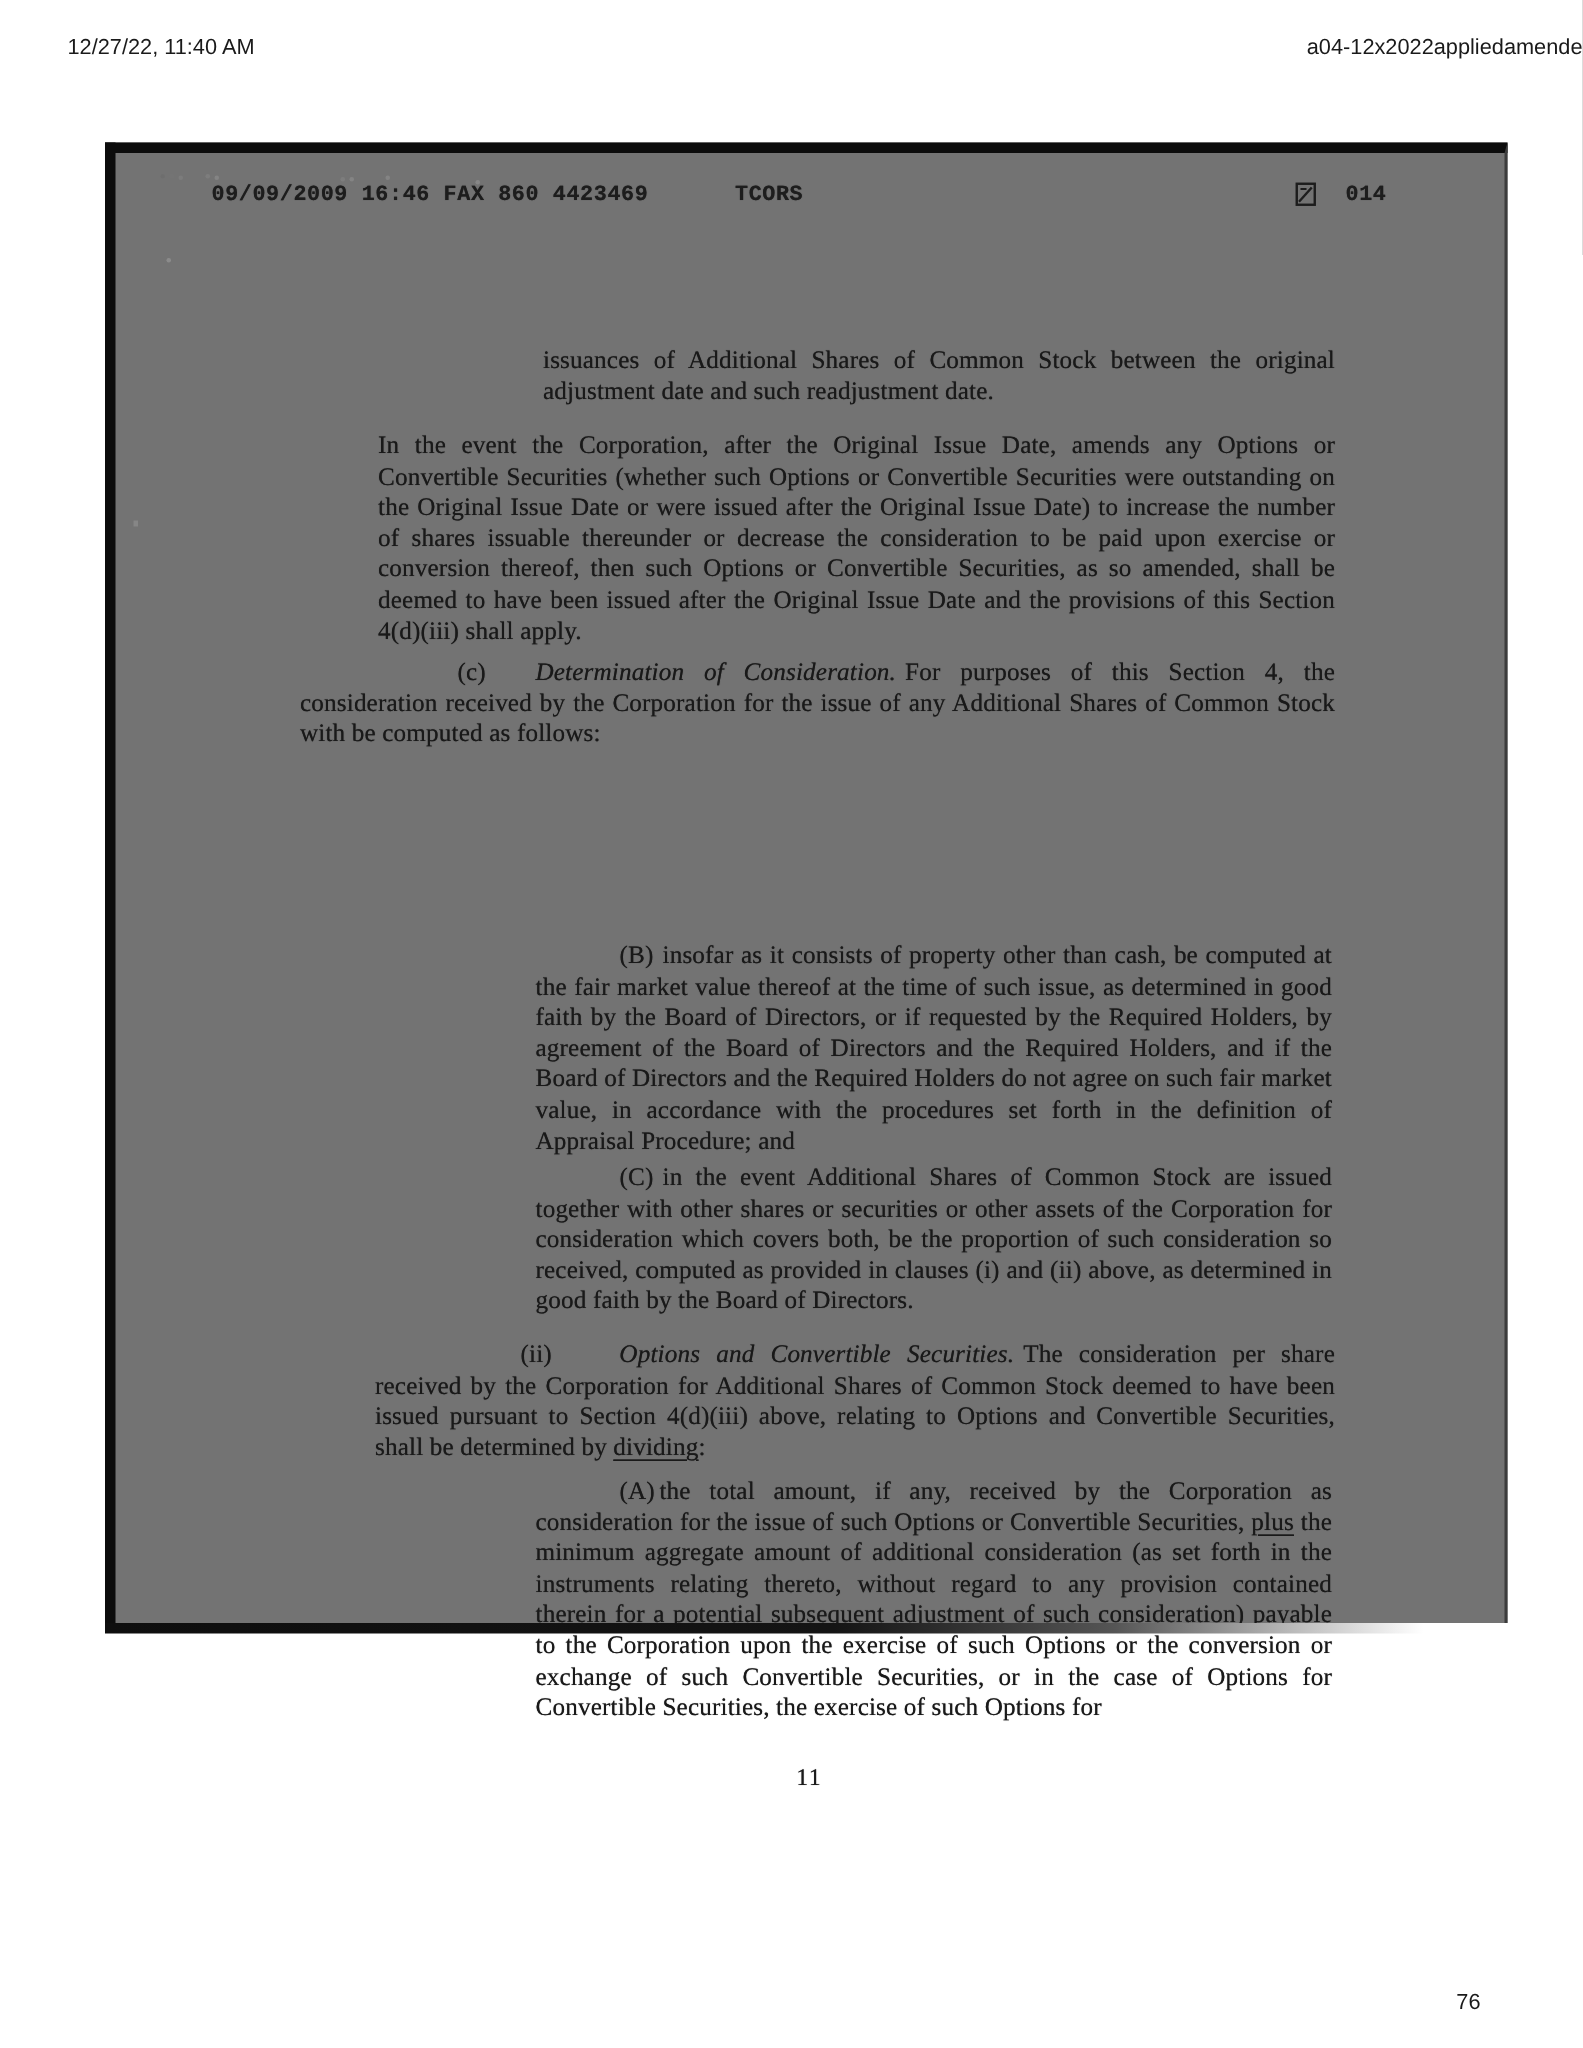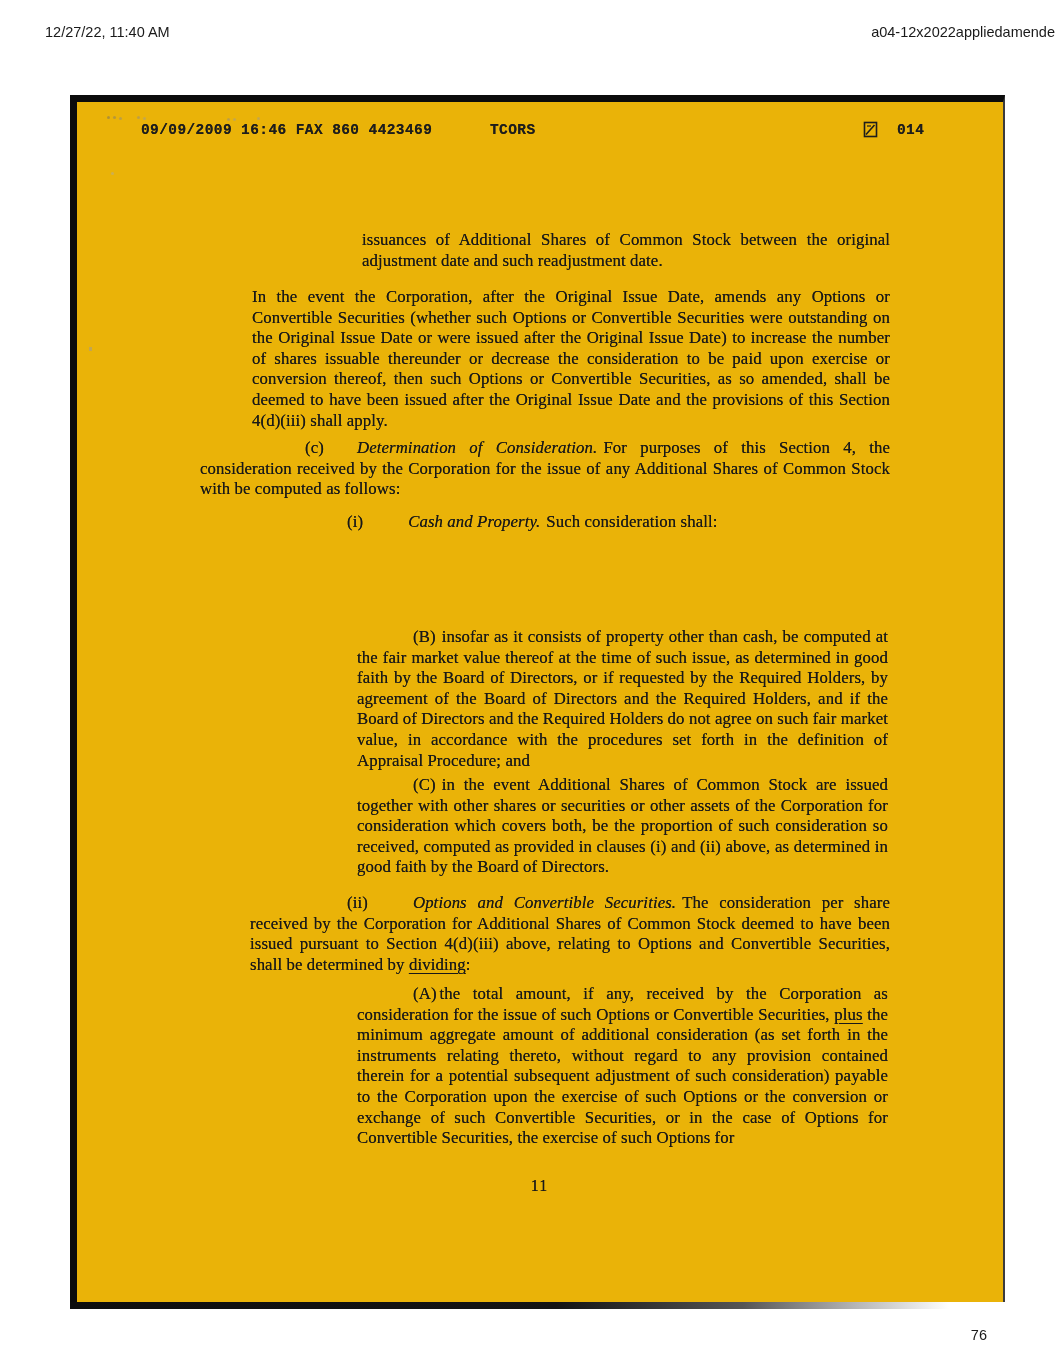--- a/index.html
+++ b/index.html
@@ -14,22 +14,22 @@
     font-size:14.5px; color:#1a1a1a; }
   .print-header .dt { position:absolute; left:45px; top:0; }
   .print-header .ttl { position:absolute; left:0; top:0; width:100%; text-align:right; }
   .print-footer { position:absolute; left:0; top:1318px; width:1055px; height:30px;
     font-size:14px; color:#1a1a1a; }
   .print-footer .url { position:absolute; left:45px; top:4px;margin-top:44px; }
   .print-footer .pg  { position:absolute; right:68px; top:9px; font-size:14.5px; }
 
   
   .scan {
-    position:absolute; left:70px; top:95px; width:935px; height:1207px;
-    background:#eab308;
+    position:absolute; left:70px; top:95px; width:935px; height:987px;
+    background:#737373;
     border-left:7px solid #0c0c0c;
     border-top:7px solid #0c0c0c;
     border-right:2px solid #3c3c3c;
   }
   .scan-bottom {
     position:absolute; left:-7px; bottom:-7px; width:935px; height:7px;
     background:linear-gradient(to right,#0e0e0e 0%,#141414 52%,#555 72%,#b5b5b5 84%,rgba(255,255,255,0) 94%);
   }
   .scan-inner { position:relative; width:925px; height:1193px;
     font-family:"Liberation Serif", serif; color:#1b1b1b; }
@@ -110,21 +110,20 @@
         <span>014</span>
       </span>
     </div>
 
     <p class="para p-intro">issuances of Additional Shares of Common Stock between the original adjustment date and such readjustment date.</p>
 
     <p class="para p-amend">In the event the Corporation, after the Original Issue Date, amends any Options or Convertible Securities (whether such Options or Convertible Securities were outstanding on the Original Issue Date or were issued after the Original Issue Date) to increase the number of shares issuable thereunder or decrease the consideration to be paid upon exercise or conversion thereof, then such Options or Convertible Securities, as so amended, shall be deemed to have been issued after the Original Issue Date and the provisions of this Section 4(d)(iii) shall apply.</p>
 
     <p class="para p-secc"><span>(c)</span><span class="sp sp-c"></span><span class="hd">Determination of Consideration.</span><span>For purposes of this Section 4, the consideration received by the Corporation for the issue of any Additional Shares of Common Stock with be computed as follows:</span></p>
 
-    <p class="para p-ci"><span>(i)</span><span class="sp sp-i"></span><span class="hd">Cash and Property.</span><span>Such consideration shall:</span></p>
 
 
     <p class="para p-ciB"><span class="lbl-b">(B)</span><span>insofar as it consists of property other than cash, be computed at the fair market value thereof at the time of such issue, as determined in good faith by the Board of Directors, or if requested by the Required Holders, by agreement of the Board of Directors and the Required Holders, and if the Board of Directors and the Required Holders do not agree on such fair market value, in accordance with the procedures set forth in the definition of Appraisal Procedure; and</span></p>
 
     <p class="para p-ciC"><span class="lbl-c2">(C)</span><span>in the event Additional Shares of Common Stock are issued together with other shares or securities or other assets of the Corporation for consideration which covers both, be the proportion of such consideration so received, computed as provided in clauses (i) and (ii) above, as determined in good faith by the Board of Directors.</span></p>
 
     <p class="para p-cii"><span>(ii)</span><span class="sp sp-ii"></span><span class="hd">Options and Convertible Securities.</span><span>The consideration per share received by the Corporation for Additional Shares of Common Stock deemed to have been issued pursuant to Section 4(d)(iii) above, relating to Options and Convertible Securities, shall be determined by </span><u>dividing</u><span>:</span></p>
 
     <p class="para p-ciiA"><span class="lbl-a2">(A)</span><span>the total amount, if any, received by the Corporation as consideration for the issue of such Options or Convertible Securities, </span><u>plus</u><span> the minimum aggregate amount of additional consideration (as set forth in the instruments relating thereto, without regard to any provision contained therein for a potential subsequent adjustment of such consideration) payable to the Corporation upon the exercise of such Options or the conversion or exchange of such Convertible Securities, or in the case of Options for Convertible Securities, the exercise of such Options for</span></p>
 

